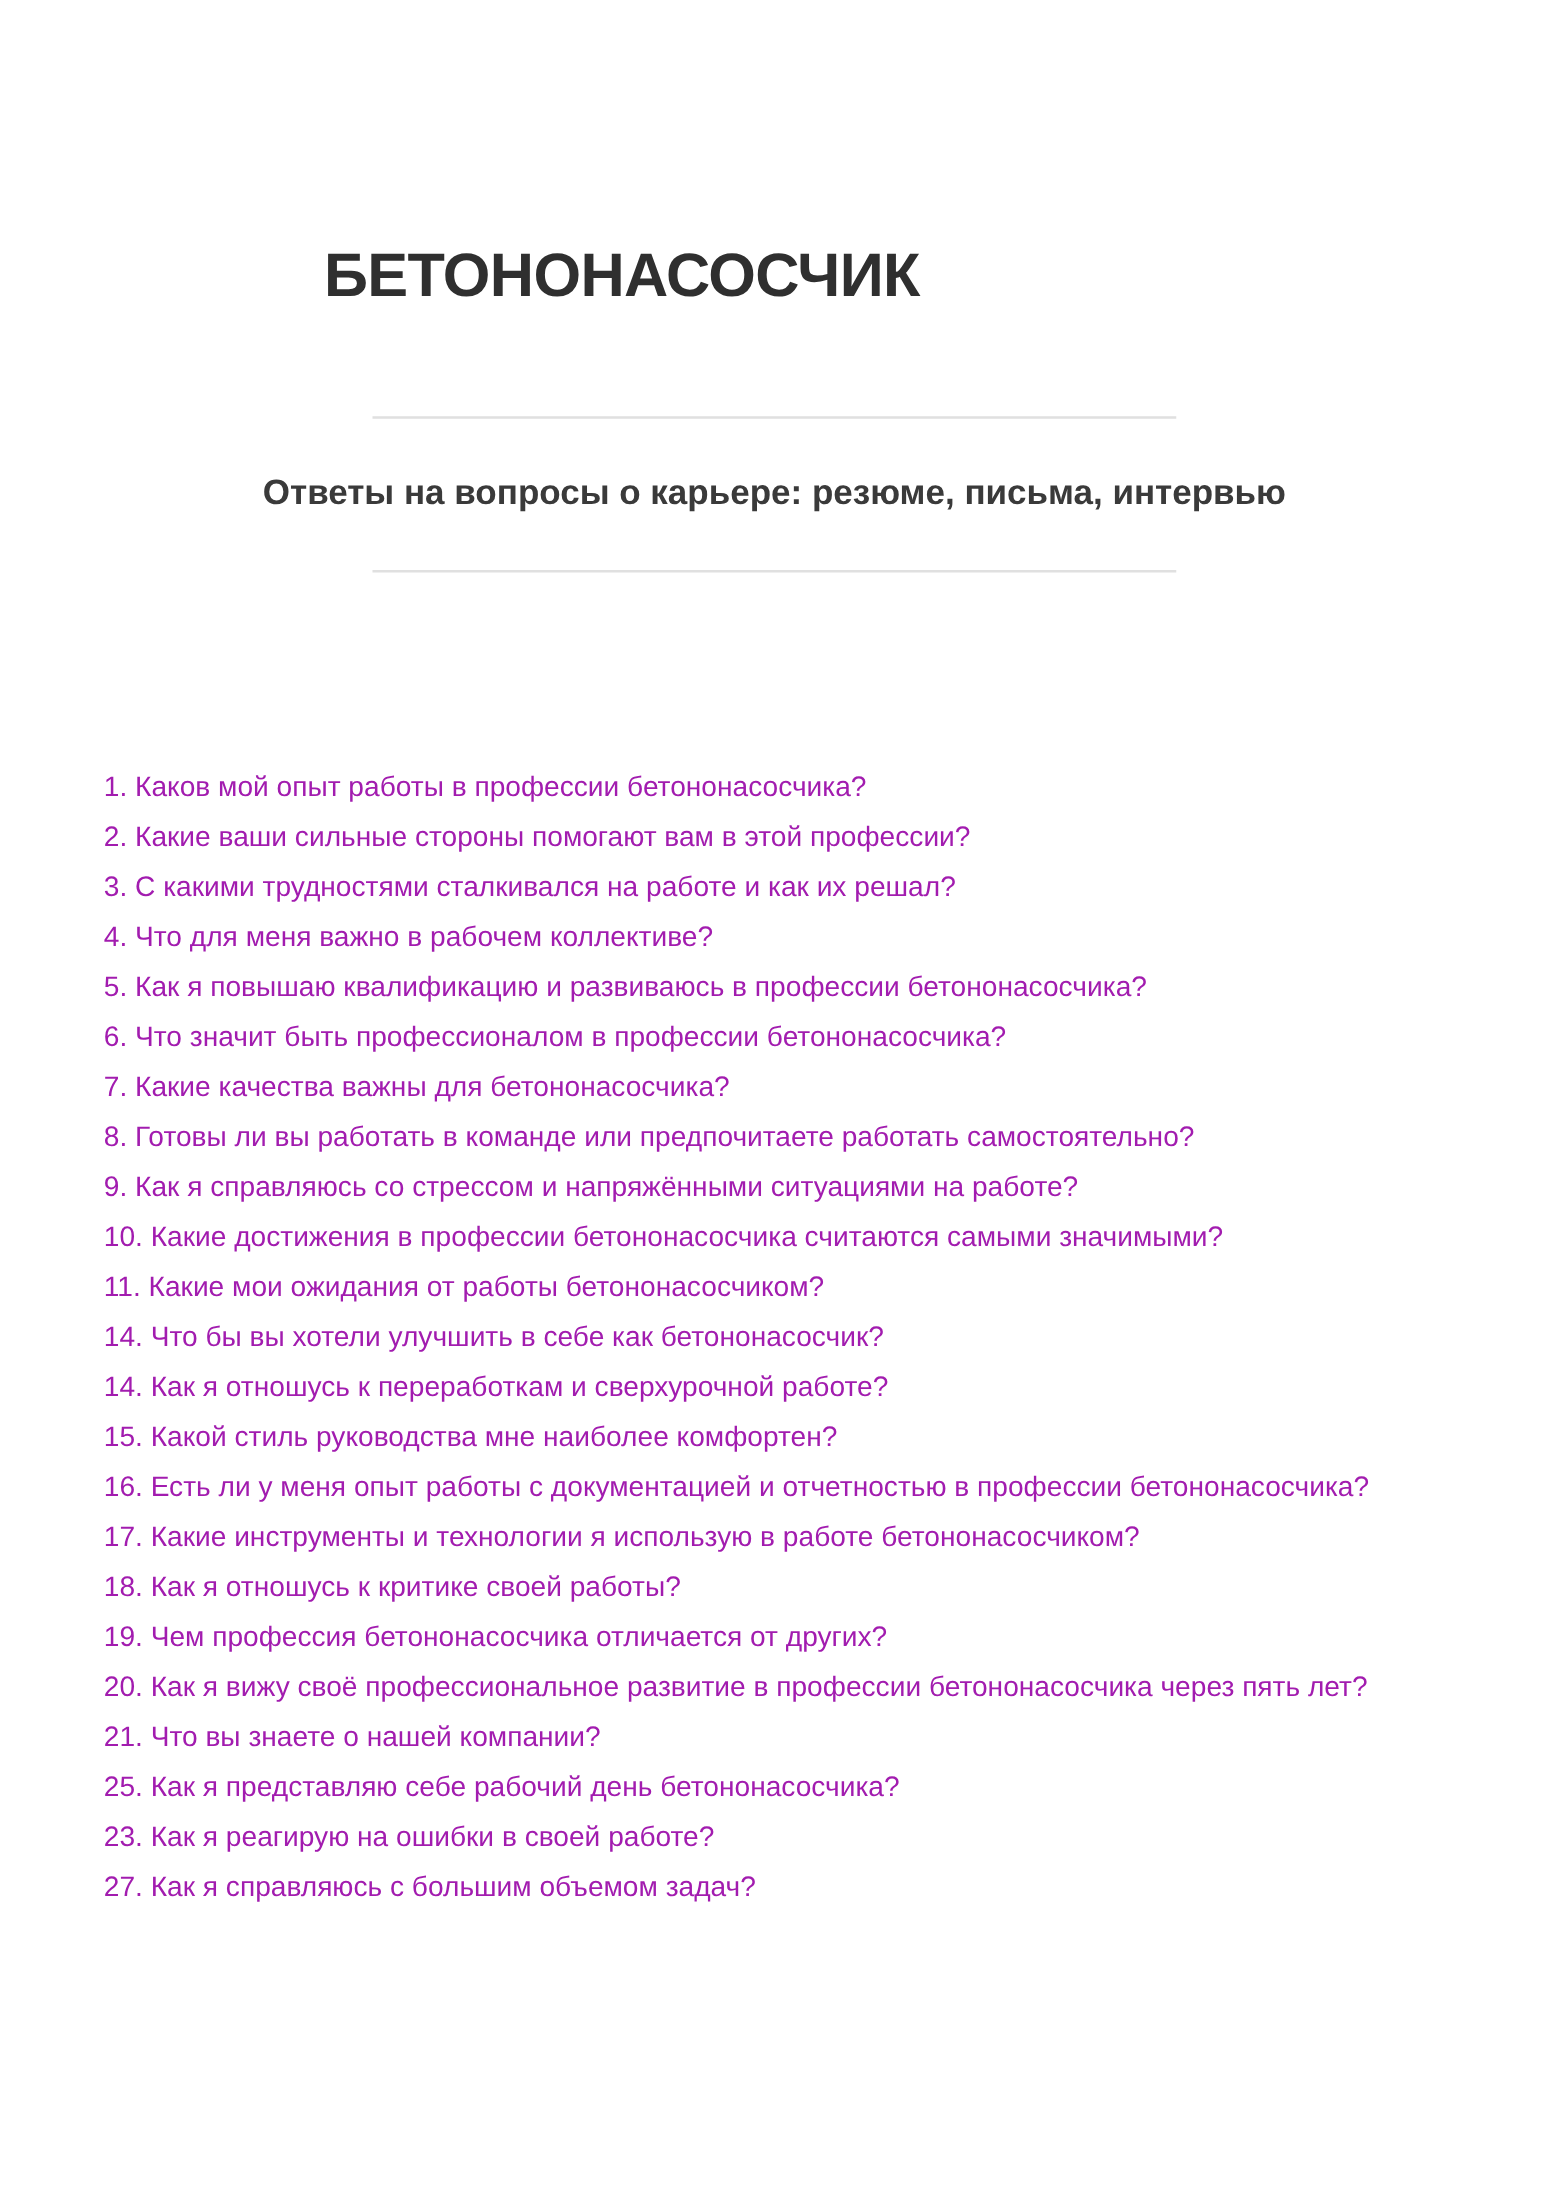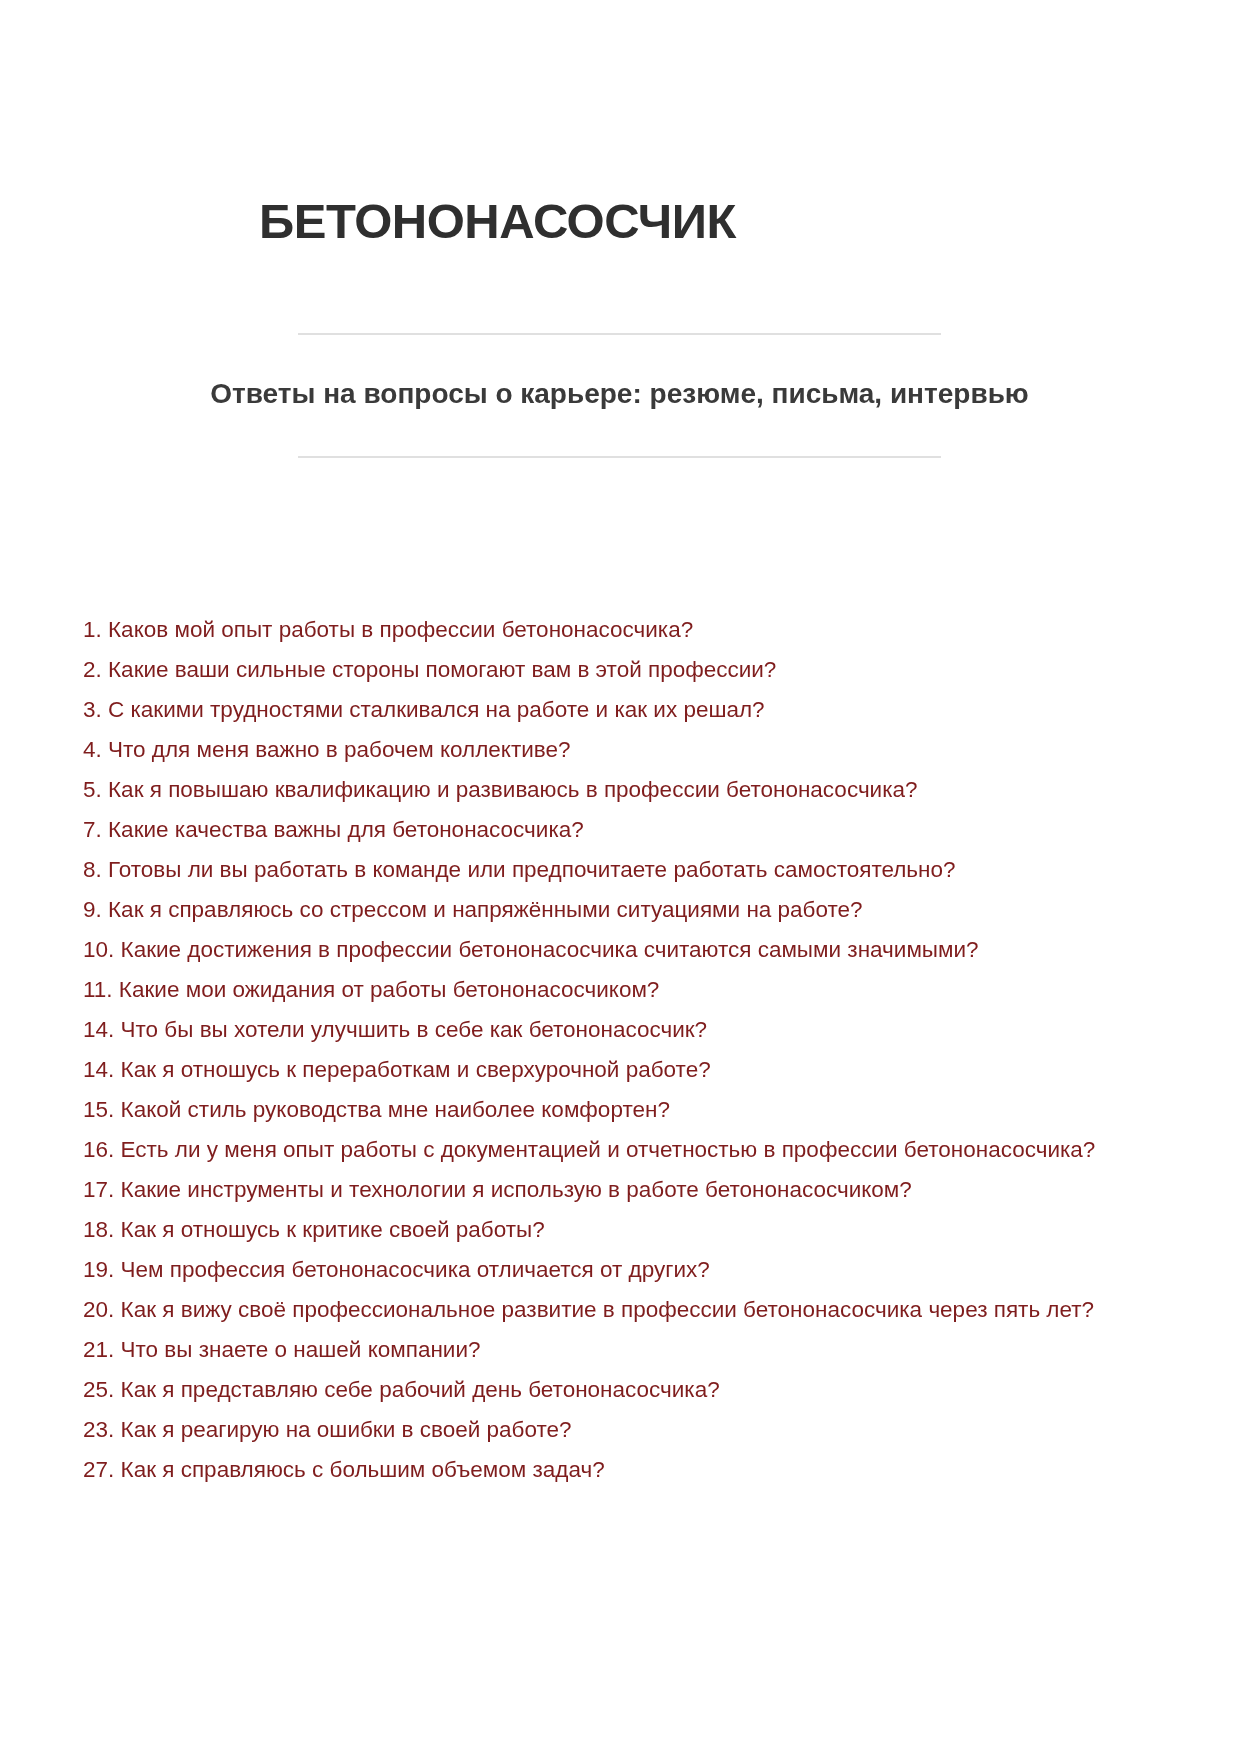--- a/index.html
+++ b/index.html
@@ -6,36 +6,37 @@
   body { width: 1239px; height: 1753px; position: relative; overflow: hidden;
          font-family: "Liberation Sans", "DejaVu Sans", sans-serif; color: #333333; }
   .title { position: absolute; top: 193px; left: 0; width: 995px; text-align: center;
            font-size: 49px; font-weight: bold; color: #2f2f2f; letter-spacing: -0.5px; margin: 0; }
   .rule { position: absolute; left: 298px; width: 643px; height: 0; border-top: 2px solid #e0e0e0; }
   .rule.r1 { top: 333px; }
   .rule.r2 { top: 456px; }
   .subtitle { position: absolute; top: 378px; left: 0; width: 1239px; text-align: center;
               font-size: 28px; font-weight: bold; color: #3a3a3a; margin: 0; }
   .questions { position: absolute; top: 610px; left: 83px; width: 1080px; list-style: none; margin: 0; padding: 0; }
-  .questions li { font-size: 22.5px; line-height: 40px; color: #7f1d1d; }
+  .questions li { font-size: 22.5px; line-height: 40px; color: #a21caf; }
 </style>
 </head>
 <body>
 
 <h1 class="title">БЕТОНОНАСОСЧИК</h1>
 <div class="rule r1"></div>
 <h2 class="subtitle">Ответы на вопросы о карьере: резюме, письма, интервью</h2>
 <div class="rule r2"></div>
 
 <ul class="questions">
   <li>1. Каков мой опыт работы в профессии бетононасосчика?</li>
   <li>2. Какие ваши сильные стороны помогают вам в этой профессии?</li>
   <li>3. С какими трудностями сталкивался на работе и как их решал?</li>
   <li>4. Что для меня важно в рабочем коллективе?</li>
   <li>5. Как я повышаю квалификацию и развиваюсь в профессии бетононасосчика?</li>
+  <li>6. Что значит быть профессионалом в профессии бетононасосчика?</li>
   <li>7. Какие качества важны для бетононасосчика?</li>
   <li>8. Готовы ли вы работать в команде или предпочитаете работать самостоятельно?</li>
   <li>9. Как я справляюсь со стрессом и напряжёнными ситуациями на работе?</li>
   <li>10. Какие достижения в профессии бетононасосчика считаются самыми значимыми?</li>
   <li>11. Какие мои ожидания от работы бетононасосчиком?</li>
   <li>14. Что бы вы хотели улучшить в себе как бетононасосчик?</li>
   <li>14. Как я отношусь к переработкам и сверхурочной работе?</li>
   <li>15. Какой стиль руководства мне наиболее комфортен?</li>
   <li>16. Есть ли у меня опыт работы с документацией и отчетностью в профессии бетононасосчика?</li>
   <li>17. Какие инструменты и технологии я использую в работе бетононасосчиком?</li>

